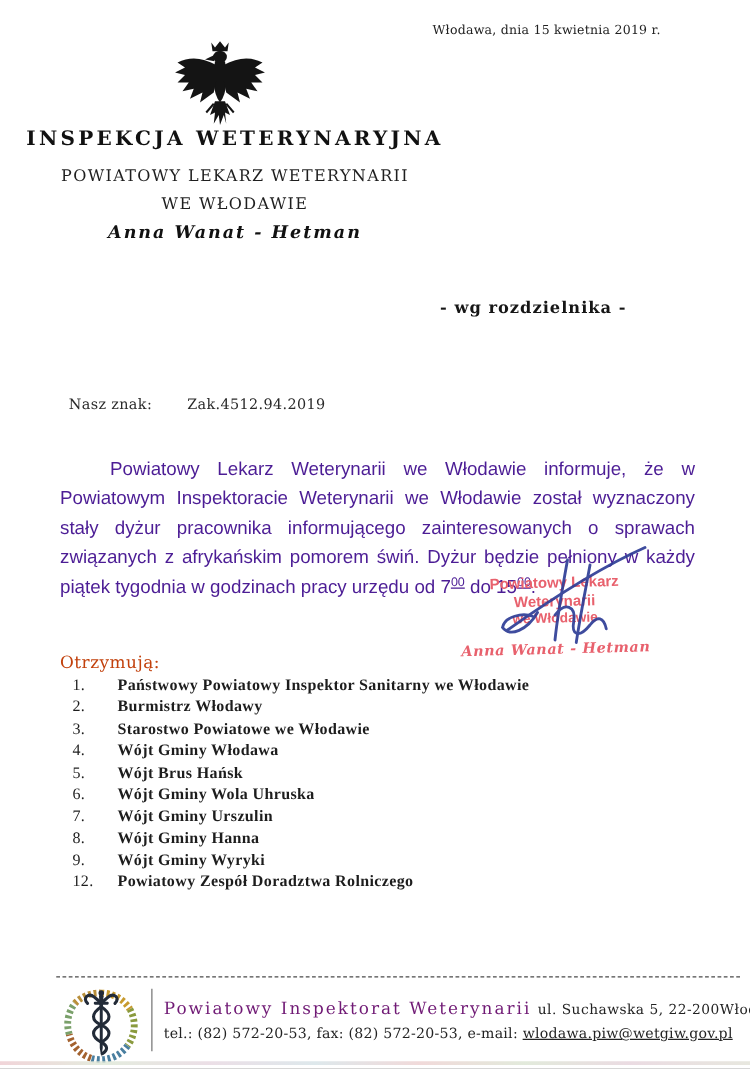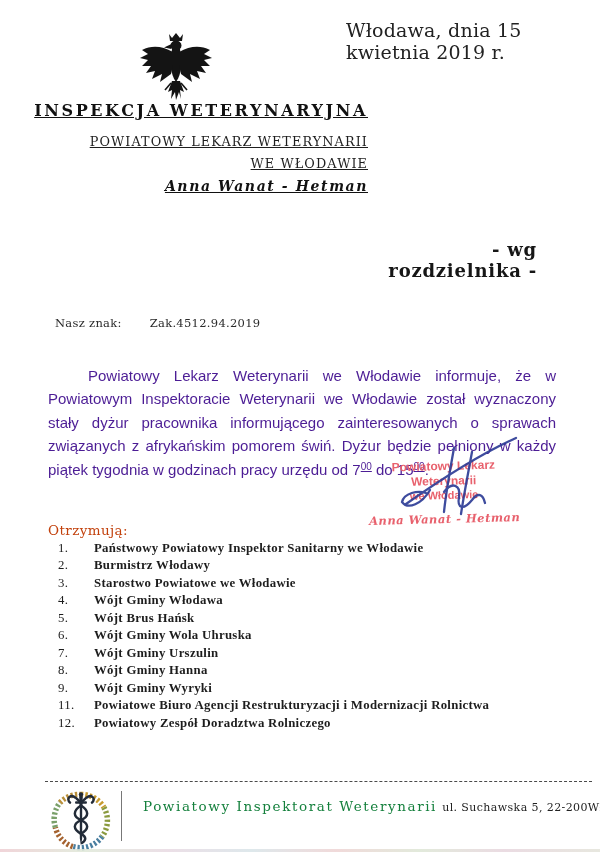--- a/index.html
+++ b/index.html
@@ -9,36 +9,36 @@
     margin:0 auto;
     background:#fff;
     overflow:hidden;
     font-family:"DejaVu Serif", serif;
     color:#1b1b1b;
   }
   .abs{position:absolute;}
 
   .date-line{
     top:19px;left:346px;width:210px;
-    font-size:19px;letter-spacing:0.2px;color:#222;
+    font-size:10px;letter-spacing:0.2px;color:#222;
   }
 
   .eagle-wrap{top:32px;left:138px;width:76px;height:70px;}
 
-  .hdr-block{left:8px;width:360px;text-align:right;text-decoration:underline;}
+  .hdr-block{left:8px;width:360px;text-align:center;}
   .org-name{
     top:101px;
     font-weight:bold;font-size:16px;letter-spacing:2.6px;color:#111;
   }
   .office1{top:134px;font-size:12.8px;letter-spacing:1.1px;color:#1e1e1e;}
   .office2{top:156px;font-size:12.8px;letter-spacing:1.1px;color:#1e1e1e;}
   .person{top:178px;font-size:14px;font-weight:bold;font-style:italic;letter-spacing:1.6px;color:#111;}
 
-  .wg{top:239px;left:352px;width:185px;text-align:right;
-      font-weight:bold;font-size:18px;letter-spacing:0.8px;color:#161616;}
+  .wg{top:239px;left:352px;width:185px;text-align:left;
+      font-weight:bold;font-size:13px;letter-spacing:0.8px;color:#161616;}
 
   .znak{top:316px;left:55px;font-size:11.5px;letter-spacing:0.3px;color:#2a2a2a;}
   .znak .val{margin-left:28px;}
 
   .body-para{
     top:364px;left:48px;width:508px;
     font-family:"Liberation Sans", sans-serif;
     font-size:15px;line-height:23.4px;
     text-align:justify;text-indent:40px;
     color:#4c1d95;
@@ -60,21 +60,21 @@
   .otrzymuja{top:522px;left:48px;font-size:13.5px;letter-spacing:0.4px;color:#c2410c;}
   .rcpt-list{top:540px;left:58px;width:500px;font-family:"Liberation Serif", serif;}
   .rcpt-row{display:flex;line-height:17.45px;font-size:12.8px;color:#1d1d1d;letter-spacing:0.3px;}
   .rcpt-num{width:36px;flex:0 0 36px;}
   .rcpt-text{flex:1;font-weight:bold;}
 
   .foot-rule{top:781px;left:45px;width:547px;border-top:1px dashed #4a4a4a;height:0;}
   .foot-logo{top:789px;left:49px;width:64px;height:64px;}
   .foot-vline{top:791px;left:121px;width:1px;height:50px;background:#777;}
   .foot-line1{top:796px;left:131px;width:460px;white-space:nowrap;}
-  .foot-org{font-size:13.5px;letter-spacing:1.6px;color:#15803d;margin-left:12px;}
+  .foot-org{font-size:13.5px;letter-spacing:1.6px;color:#701a75;}
   .foot-addr{font-size:11px;letter-spacing:0.4px;color:#222;}
   .foot-line2{top:820px;left:131px;width:460px;font-size:11.3px;letter-spacing:0.2px;color:#232323;white-space:nowrap;}
   .foot-email{text-decoration:underline;}
   .bottom-strip{
     top:849px;left:0;width:600px;height:3px;
     background:linear-gradient(90deg,#eecdd2 0%,#dfe8d8 14%,#e8d9e2 28%,#d8e4e8 42%,#eed3d3 56%,#dde6d5 70%,#e7d5dd 84%,#e3e3d9 100%);
     opacity:0.85;
   }
 </style>
 </head>
@@ -167,24 +167,20 @@
       </div>
     <div class="rcpt-row">
         <span class="rcpt-num">8.</span>
         <span class="rcpt-text">Wójt Gminy Hanna</span>
       </div>
     <div class="rcpt-row">
         <span class="rcpt-num">9.</span>
         <span class="rcpt-text">Wójt Gminy Wyryki</span>
       </div>
     <div class="rcpt-row">
-        <span class="rcpt-num">11.</span>
-        <span class="rcpt-text">Powiatowe Biuro Agencji Restrukturyzacji i Modernizacji Rolnictwa</span>
-      </div>
-    <div class="rcpt-row">
         <span class="rcpt-num">12.</span>
         <span class="rcpt-text">Powiatowy Zespół Doradztwa Rolniczego</span>
       </div>
   </div>
 
   <div class="abs foot-rule"></div>
 
   <div class="abs foot-logo">
     <svg width="64" height="64" viewBox="0 0 70 66" xmlns="http://www.w3.org/2000/svg">
       <g fill="none" stroke-width="6" stroke-dasharray="2.5 2.2">
@@ -209,16 +205,19 @@
     </svg>
   </div>
 
   <div class="abs foot-vline"></div>
 
   <div class="abs foot-line1">
     <span class="foot-org">Powiatowy Inspektorat Weterynarii</span>
     <span class="foot-addr">ul. Suchawska 5, 22-200Włodawa</span>
   </div>
 
+  <div class="abs foot-line2">
+    <span>tel.:  (82) 572-20-53,  fax: (82) 572-20-53,  e-mail: </span><span class="foot-email">wlodawa.piw@wetgiw.gov.pl</span>
+  </div>
 
   <div class="abs bottom-strip"></div>
 
 </div>
 
 </body></html>

